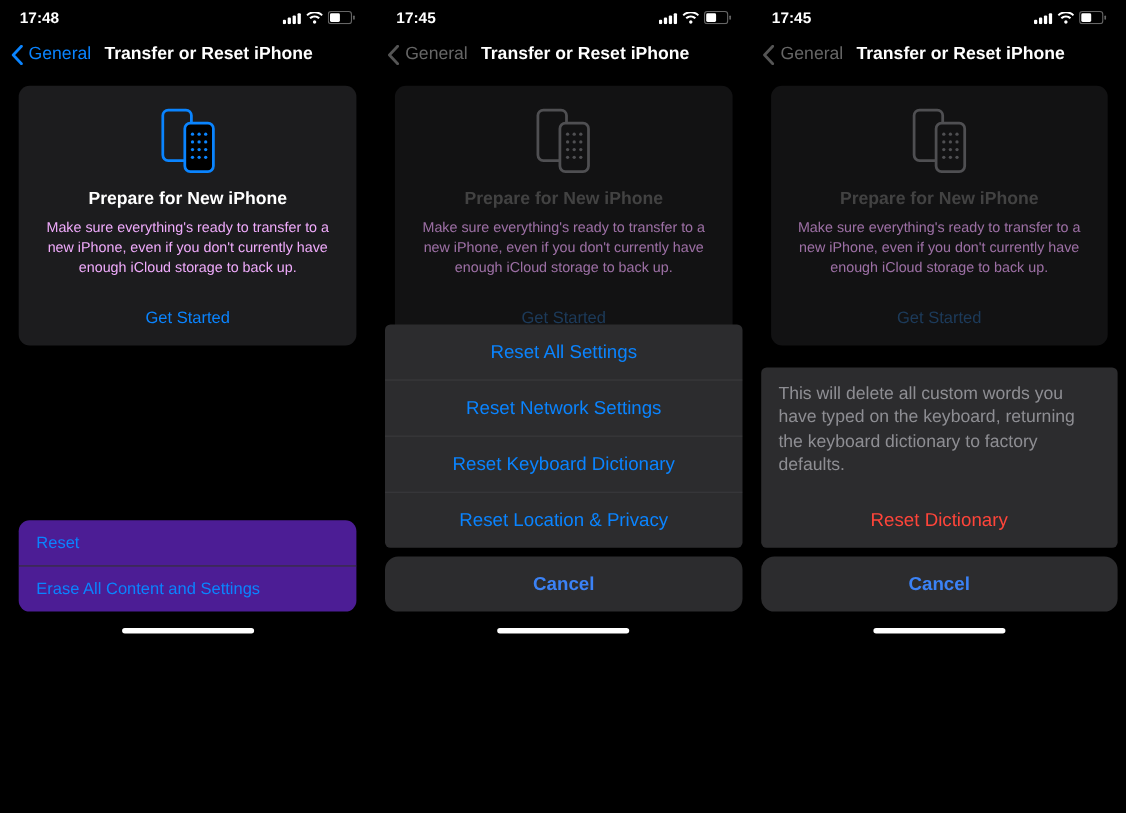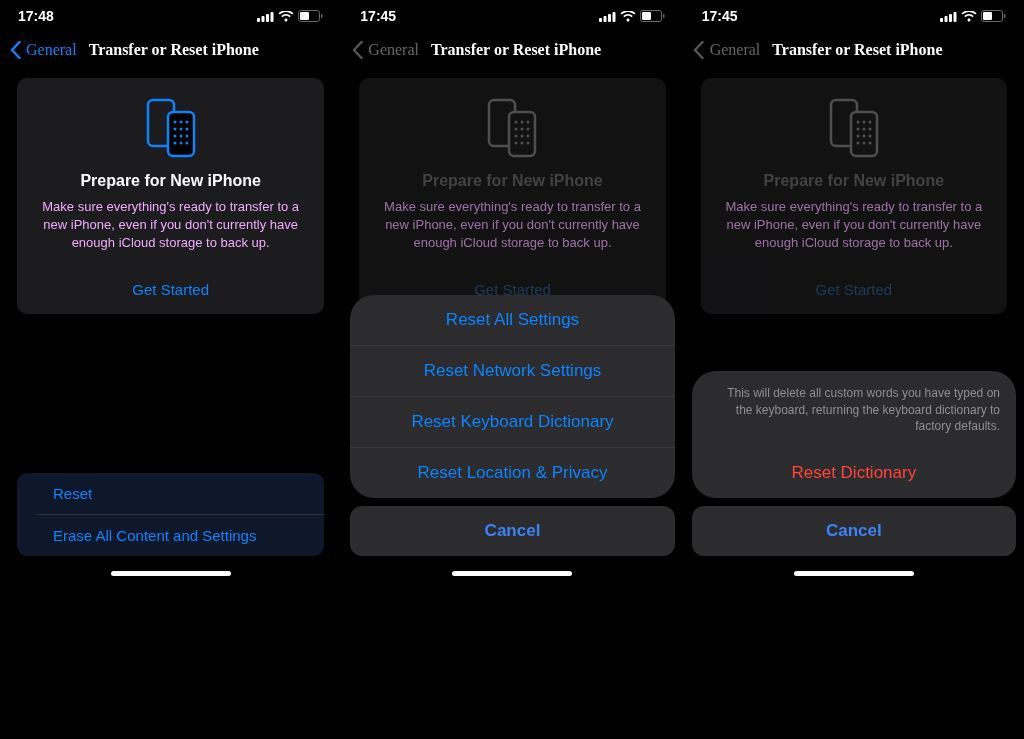--- a/index.html
+++ b/index.html
@@ -34,21 +34,20 @@
     margin-top:6px;
   }
   .status-icons { display:flex; gap:4px; align-items:center; }
 
   
   .nav-header {
     display:flex;
     align-items:center;
     padding:14px 8px 10px 8px;
     gap:4px;
-    font-family:Liberation Serif, serif;
   }
   .back-chevron { width:14px; height:20px; display:flex; align-items:center; justify-content:center;}
   .back-label { font-size:16px; }
   .nav-title { font-size:16px; font-weight:600; margin-left:8px;}
   .blue { color:#0a84ff; }
   .dim  { color:#666; }
 
   
   .card {
     margin:8px 17px;
@@ -62,54 +61,53 @@
   .card h2 { font-size:16px; font-weight:600; margin-bottom:8px; }
   .card p  { font-size:13px; color:#f0abfc; line-height:1.4; padding:0 6px;}
   .card .action { margin-top:28px; font-size:15px; color:#0a84ff;}
   .card.dim .action { color:#2c5a8a; }
 
   
   .bottom-list {
     position:absolute;
     bottom:26px;
     left:17px; right:17px;
-    background:#0f172a;
+    background:#4c1d95;
     border-radius:10px;
     overflow:hidden;
-    padding-left:20px;
   }
   .bottom-list .row {
     padding:12px 16px;
     font-size:15px;
     color:#0a84ff;
   }
   .bottom-list .row + .row { border-top:1px solid #333; }
 
   
   .sheet {
     position:absolute;
     bottom:26px;
     left:8px; right:8px;
   }
   .sheet-block {
     background:#2c2c2e;
-    border-radius:24px;
+    border-radius:5px;
     overflow:hidden;
   }
   .sheet-row {
     padding:15px 10px;
     text-align:center;
     font-size:17px;
     color:#0a84ff;
   }
   .sheet-row + .sheet-row { border-top:1px solid #3a3a3c; }
   .sheet-msg {
     padding:14px 16px;
-    text-align:right;
-    font-size:12px;
+    text-align:left;
+    font-size:16px;
     color:#8e8e93;
     line-height:1.35;
   }
   .sheet-row.destructive { color:#ff453a; }
   .cancel-block {
     margin-top:8px;
     background:#2c2c2e;
     border-radius:12px;
   }
   .cancel-row {

